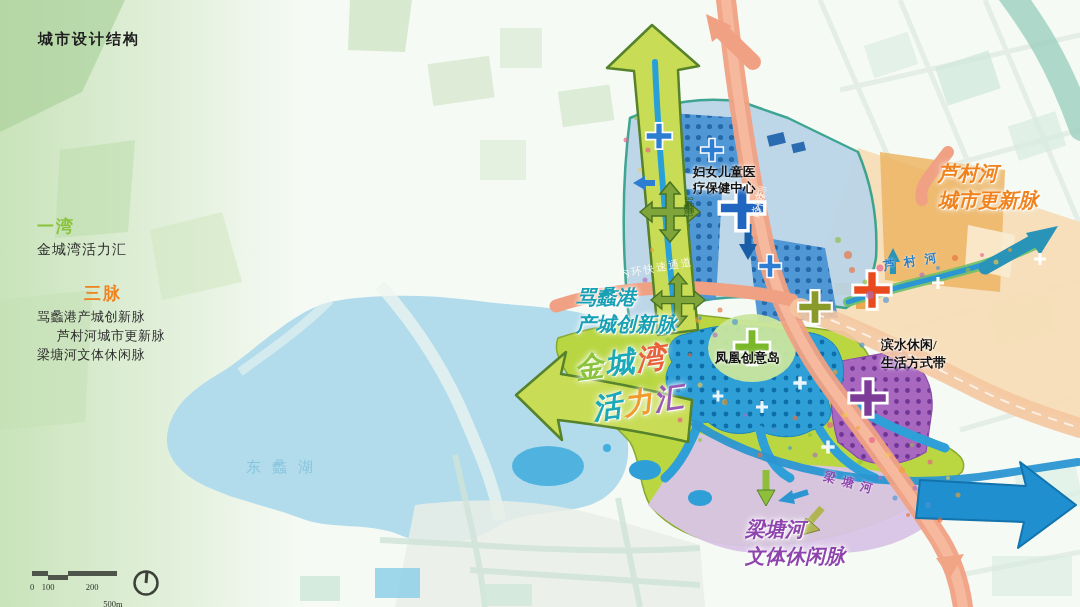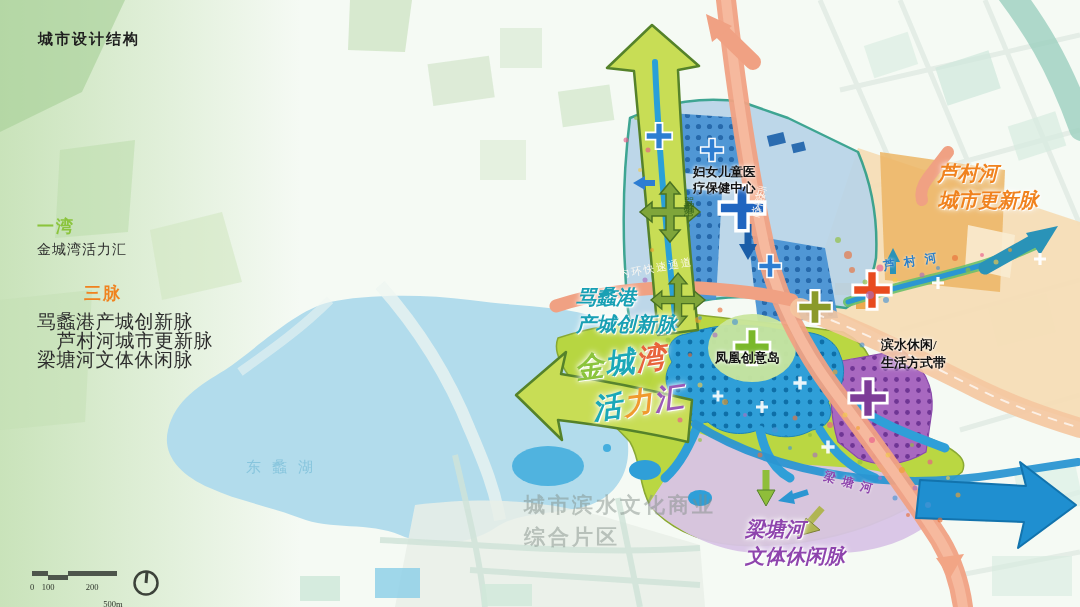--- a/index.html
+++ b/index.html
@@ -4,21 +4,21 @@
 <style>
   html,body{margin:0;padding:0;background:#ffffff;}
   #stage{position:relative;width:1080px;height:607px;overflow:hidden;
          font-family:Liberation Serif, serif;background:#f5faf4;}
   #stage svg{position:absolute;left:0;top:0;}
   .lbl{position:absolute;white-space:pre-line;transform-origin:left top;}
   .badge{font-size:15px;font-weight:bold;color:#1f1f1f;letter-spacing:2px;}
   .headline{font-size:27px;font-weight:bold;color:#141414;letter-spacing:3px;line-height:1.5;}
   .legend-key{font-size:17px;font-weight:bold;letter-spacing:2px;}
   .legend-item{font-size:14px;color:#2d2d2d;letter-spacing:1px;}
-  .legend-line{font-size:19px;color:#2d2d2d;line-height:1.45;letter-spacing:.5px;}
+  .legend-line{font-size:13px;color:#2d2d2d;line-height:1.45;letter-spacing:.5px;}
   .map-label{font-weight:bold;color:#121212;
              text-shadow:0 0 3px rgba(255,255,255,.95),0 0 5px rgba(255,255,255,.8);padding-left:31px;}
   .vein-label{font-size:20px;font-weight:bold;font-style:italic;line-height:1.35;
               text-shadow:0 0 4px #fff,0 0 7px #fff,1px 1px 0 rgba(255,255,255,.9);}
   .big-vein{font-size:29px;font-weight:bold;font-style:italic;letter-spacing:2px;
             text-shadow:0 0 4px #fff,0 0 8px #fff,1px 1px 0 #fff;}
   .river-text{font-weight:bold;font-size:12px;text-shadow:0 0 3px rgba(255,255,255,.9);}
   .road-text{color:rgba(255,250,242,.95);}
   .watermark{font-size:21px;font-weight:bold;color:rgba(128,141,133,.48);
              letter-spacing:3px;line-height:1.5;}
@@ -314,22 +314,20 @@
 疗保健中心</div>
   <div class="lbl vein-label" style="left:938px;top:160px;color:#f0821e;">芦村河
 城市更新脉</div>
   <div class="lbl vein-label" style="left:576px;top:284px;color:#18a0b4;">骂蠡港
 产城创新脉</div>
   <div class="lbl map-label" style="left:684px;top:349px;font-size:13px;">凤凰创意岛</div>
   <div class="lbl map-label" style="left:850px;top:336px;font-size:13px;line-height:1.35;">滨水休闲/
 生活方式带</div>
   <div class="lbl vein-label" style="left:745px;top:516px;color:#8e44ad;">梁塘河
 文体休闲脉</div>
-  <div class="lbl watermark" style="left:524px;top:490px;">城市滨水文化商业
-综合片区</div>
   <div class="lbl lake-name" style="left:246px;top:458px;">东蠡湖</div>
 
   <div class="lbl big-vein" style="left:572px;top:350px;transform:rotate(-8deg);"><span style="color:#8bc43c">金</span><span style="color:#1ba8b8">城</span><span style="color:#e8633c">湾</span></div>
   <div class="lbl big-vein" style="left:590px;top:390px;transform:rotate(-8deg);"><span style="color:#1ba8b8">活</span><span style="color:#f09a2e">力</span><span style="color:#9b59b6">汇</span></div>
 
   <div class="lbl road-text" style="left:618px;top:268px;font-size:10.5px;letter-spacing:2px;transform:rotate(-10deg);">内环快速通道</div>
   <div class="lbl road-text" style="left:757px;top:176px;font-size:11px;letter-spacing:7px;writing-mode:vertical-rl;transform:rotate(14deg);">贡湖大道</div>
   <div class="lbl river-text" style="left:882px;top:258px;color:#2a7fc9;letter-spacing:9px;transform:rotate(-9deg);">芦村河</div>
   <div class="lbl river-text" style="left:826px;top:468px;color:#8e44ad;letter-spacing:7px;transform:rotate(15deg);">梁塘河</div>
   <div class="lbl" style="left:681px;top:188px;font-size:11px;color:#2f5e17;opacity:.85;letter-spacing:4px;writing-mode:vertical-rl;">骂蠡港</div>

